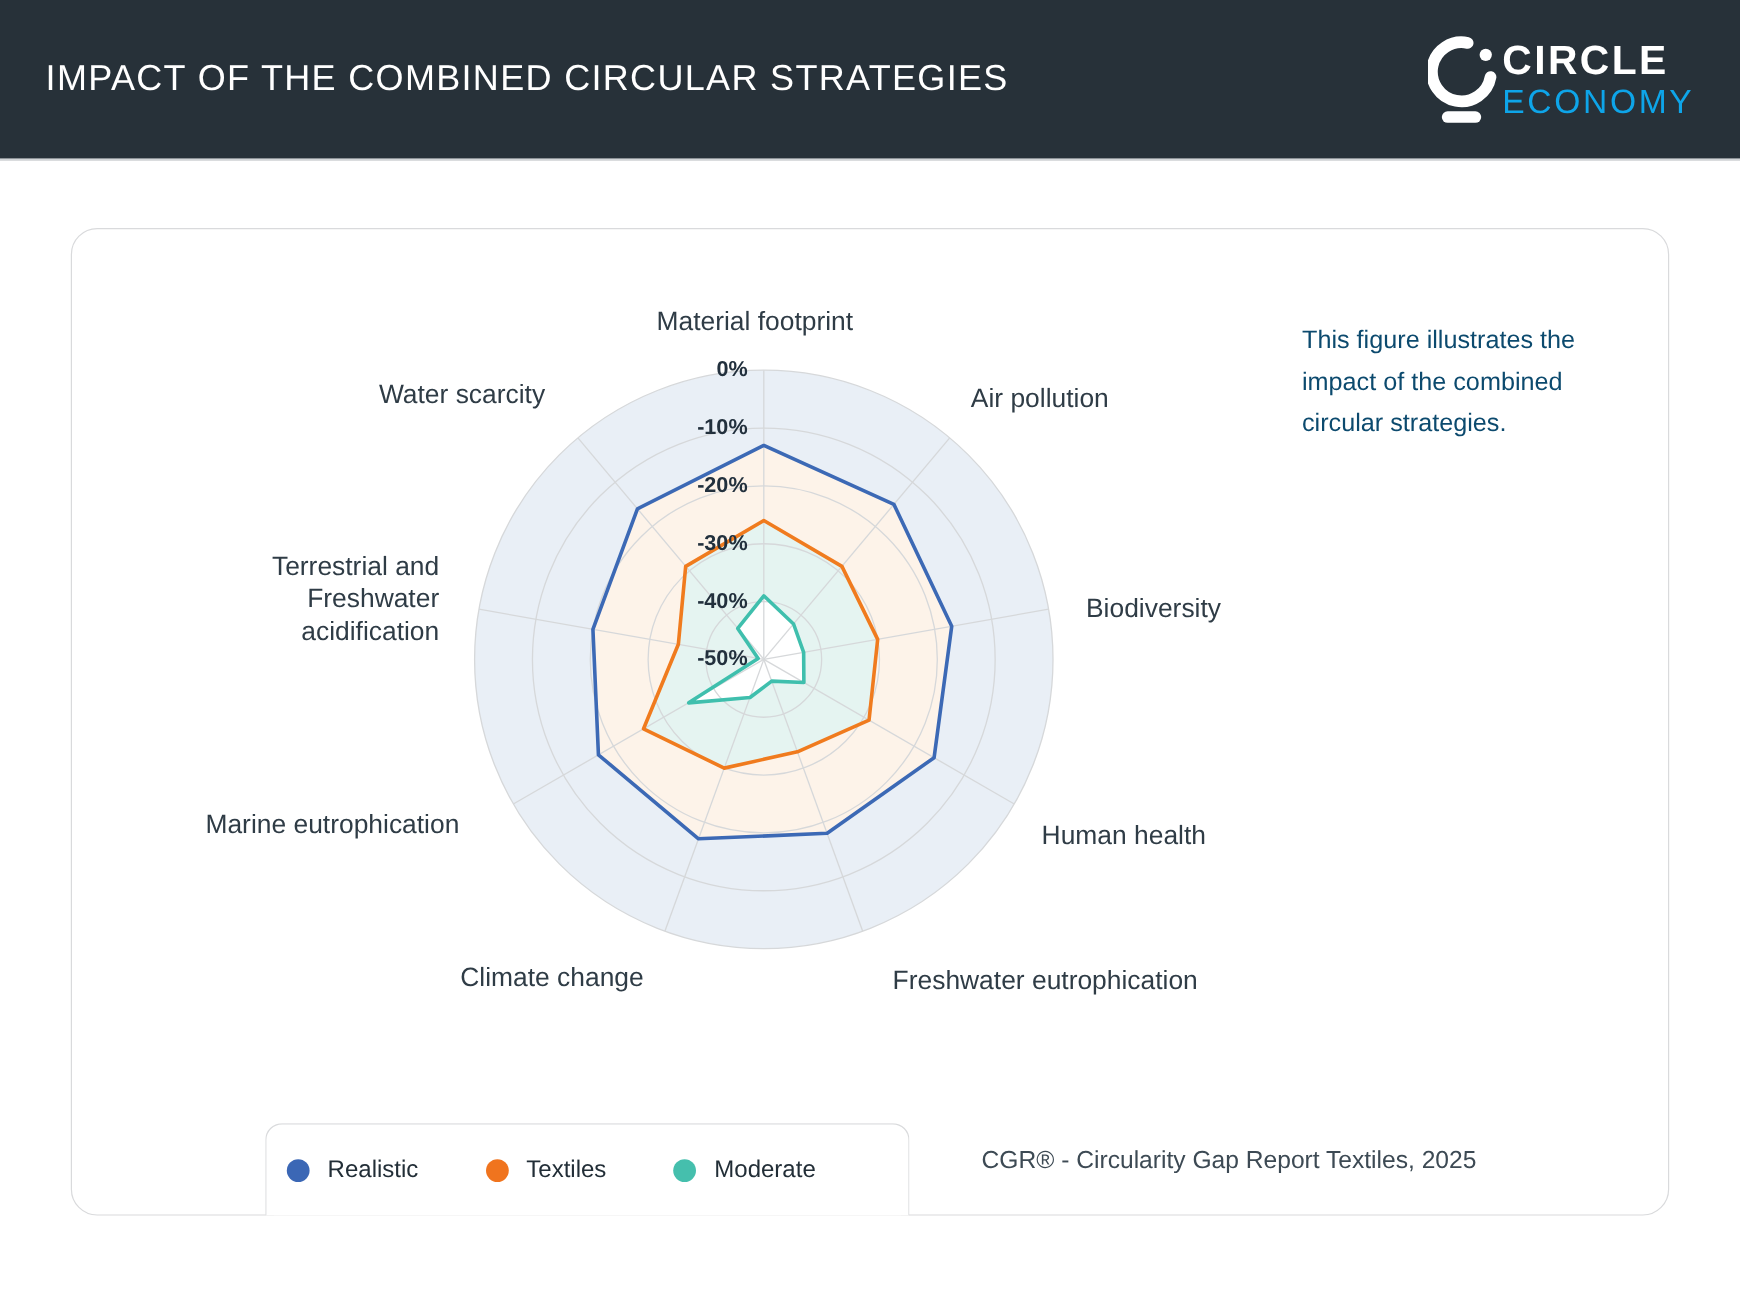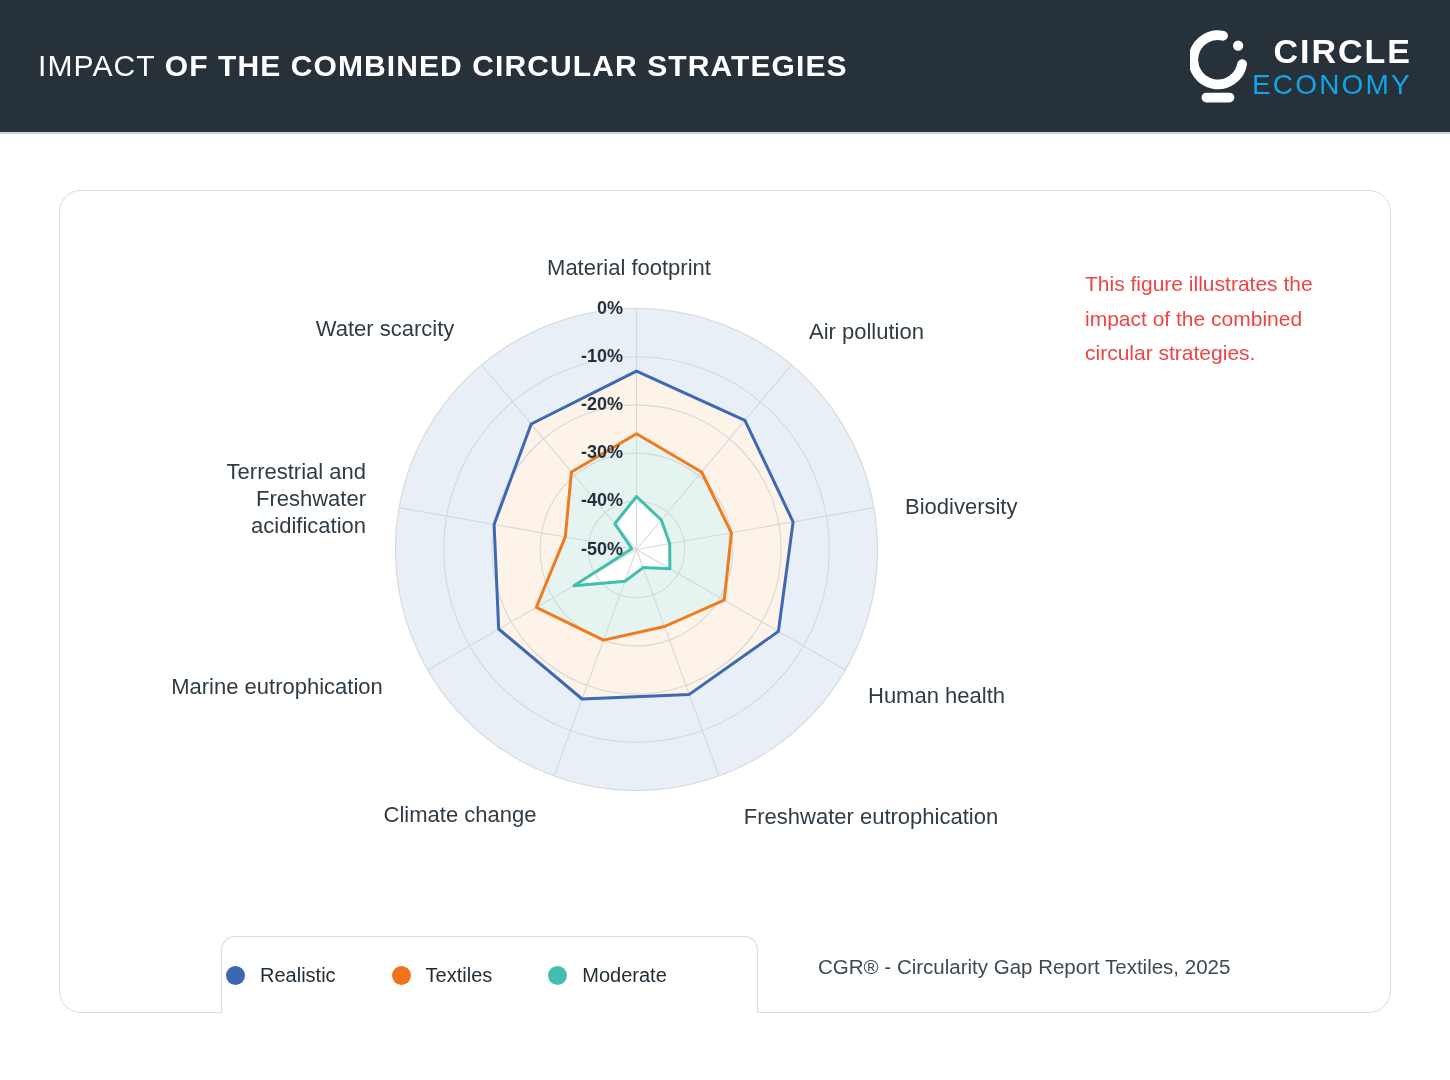--- a/index.html
+++ b/index.html
@@ -9,46 +9,46 @@
   }
   
   .app-header{
     position:absolute;left:0;top:0;width:1450px;height:132px;background:#273139;
     box-shadow:0 2px 0 rgba(178,183,188,.6);
     display:flex;align-items:center;justify-content:space-between;
     padding:0 38px;box-sizing:border-box;z-index:4;
   }
   .page-title{color:#fff;font-size:30px;letter-spacing:1.1px;white-space:nowrap;}
   .page-title .bold{font-weight:400;}
-  .page-title .rest{font-weight:700;margin-left:9px;}
-  .brand{display:flex;align-items:center;text-align:right;}
+  .page-title .rest{font-weight:400;margin-left:9px;}
+  .brand{display:flex;align-items:center;}
   .brand-text{display:flex;flex-direction:column;justify-content:center;}
   .brand-l1{color:#fff;font-weight:700;font-size:34px;letter-spacing:2px;line-height:36px;}
   .brand-l2{color:#0ea5e9;font-weight:400;font-size:28px;letter-spacing:2.2px;line-height:31px;}
   
   .figure-card{
     position:absolute;left:59px;top:190px;width:1332px;height:823px;
     background:#fff;border:1.5px solid #d9dadc;border-radius:22px;box-sizing:border-box;z-index:1;
   }
   
   #radar{position:absolute;left:0;top:0;width:1450px;height:1080px;z-index:2;pointer-events:none;}
   
   .figure-desc{
     position:absolute;left:1085px;top:246px;width:280px;
-    font-size:21px;line-height:34.5px;color:#ef4444;z-index:2;
+    font-size:21px;line-height:34.5px;color:#0c4a6e;z-index:2;
   }
   .figure-source{
     position:absolute;left:818px;top:955px;font-size:20.5px;color:#3d4a54;z-index:2;white-space:nowrap;
   }
   
   .legend{
     position:absolute;left:221px;top:936px;width:537px;height:77px;
     background:#fff;border:1.5px solid #d9dadc;border-bottom:none;
     border-radius:14px 14px 0 0;box-sizing:border-box;
-    display:flex;align-items:center;padding-left:4px;column-gap:56px;z-index:3;
+    display:flex;align-items:center;padding-left:17px;column-gap:56px;z-index:3;
   }
   .legend-item{display:flex;align-items:center;gap:15px;font-size:20px;color:#222e37;}
   .legend-dot{width:19px;height:19px;border-radius:50%;flex:0 0 auto;}
 </style>
 </head>
 <body>
 
 <header class="app-header">
   <div class="page-title">
     <span class="bold">IMPACT</span><span class="rest">OF THE COMBINED CIRCULAR STRATEGIES</span>

